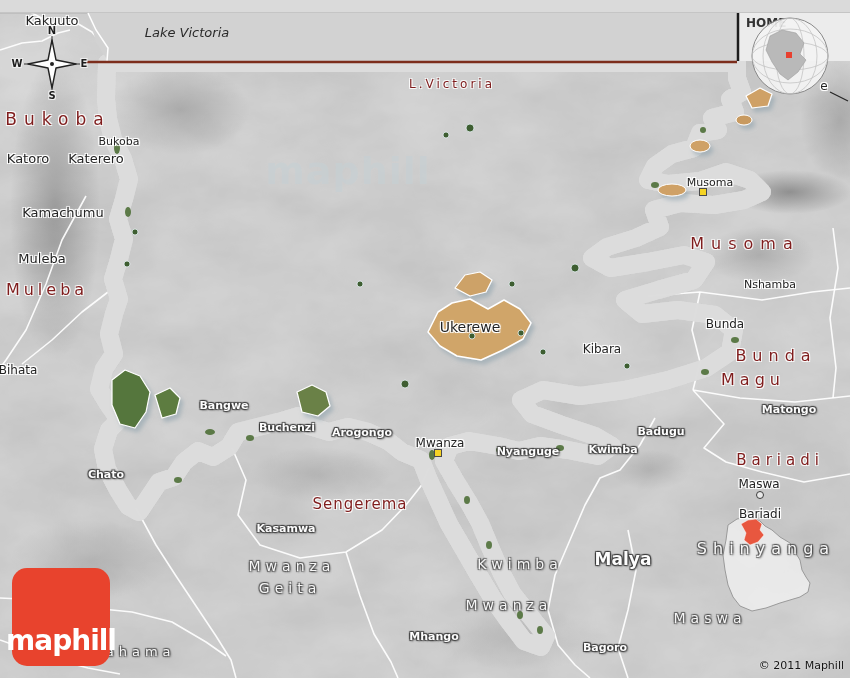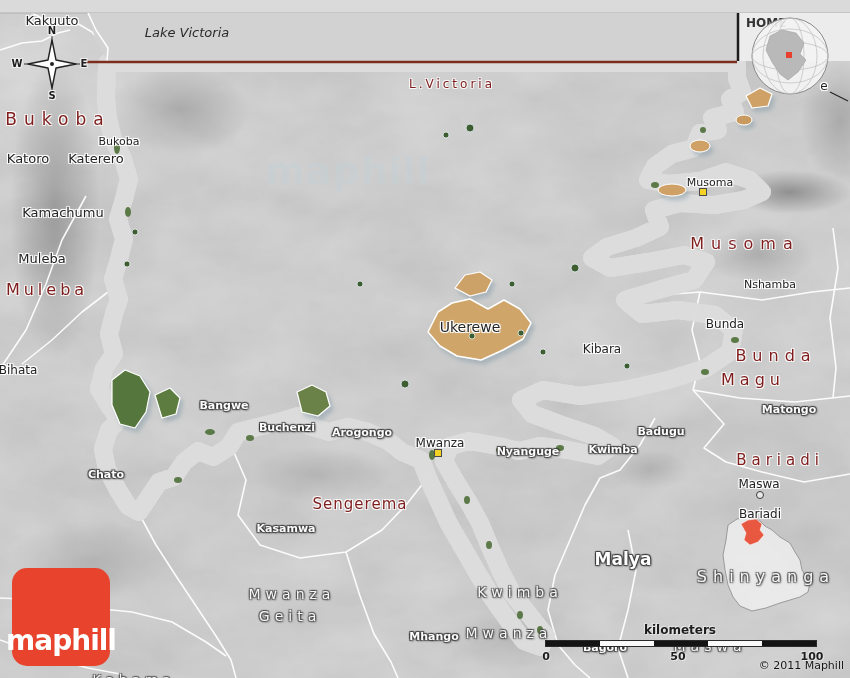--- a/index.html
+++ b/index.html
@@ -13,21 +13,21 @@
   .town{color:#232323;font-weight:normal;
         text-shadow:-1px -1px 0 #fff,1px -1px 0 #fff,-1px 1px 0 #fff,1px 1px 0 #fff,0 0 3px #fff;}
   .village{color:#fdfdfd;font-weight:bold;
         text-shadow:-1px -1px 1px rgba(50,50,50,.85),1px -1px 1px rgba(50,50,50,.85),
                     -1px 1px 1px rgba(50,50,50,.85),1px 1px 2px rgba(40,40,40,.95);}
   .region-dark{color:#7f1d1d;font-weight:normal;
         text-shadow:-1px -1px 0 rgba(255,255,255,.8),1px -1px 0 rgba(255,255,255,.8),
                     -1px 1px 0 rgba(255,255,255,.8),1px 1px 0 rgba(255,255,255,.8);}
   .region-white{color:#f6f6f6;font-weight:normal;
         text-shadow:-1px -1px 1px rgba(70,70,70,.8),1px -1px 1px rgba(70,70,70,.8),
-                    -1px 1px 1px rgba(70,70,70,.8),1px 1px 2px rgba(50,50,50,.9);margin-top:28px;}
+                    -1px 1px 1px rgba(70,70,70,.8),1px 1px 2px rgba(50,50,50,.9);}
   .plain{color:#2a2a2a;font-style:italic;}
   .caption{color:#1d1d1d;font-weight:bold;
         text-shadow:-1px -1px 0 rgba(240,240,240,.7),1px 1px 0 rgba(240,240,240,.7);}
   .compassletter{color:#1d1d1d;font-weight:bold;font-size:10px;
         text-shadow:-1px -1px 0 #eee,1px -1px 0 #eee,-1px 1px 0 #eee,1px 1px 0 #eee;}
   .marker-square{position:absolute;width:6px;height:6px;background:#f5d324;border:1px solid #4a4a4a;
         transform:translate(-50%,-50%);}
   .marker-circle{position:absolute;width:6px;height:6px;background:#e9e9e9;border:1px solid #3c3c3c;
         border-radius:50%;transform:translate(-50%,-50%);}
   #scalebar{position:absolute;left:545px;top:626px;width:270px;height:34px;z-index:6;}
@@ -259,29 +259,20 @@
       <div class="lbl region-white" style="left: 766px; top: 549px; font-size: 16px; letter-spacing: 6px;">Shinyanga</div>
       <div class="lbl region-white" style="left: 710px; top: 618px; font-size: 14px; letter-spacing: 5px;">Maswa</div>
       <div class="lbl region-white" style="left: 134px; top: 651px; font-size: 13px; letter-spacing: 5px;">Kahama</div>
       <div class="lbl village" style="left: 605px; top: 647px; font-size: 11px;">Bagoro</div>
       <div class="lbl town" style="left: 824px; top: 86px; font-size: 12px;">e</div>
       <div class="marker-square" style="left: 438px; top: 453px;"></div>
       <div class="marker-square" style="left: 703px; top: 192px;"></div>
       <div class="marker-circle" style="left: 760px; top: 495px;"></div>
     </div>
 
-<div id="scalebar">
-  <div class="unit caption">kilometers</div>
-  <div class="bar"></div>
-  <div id="scale-ticks">
-        <span class="tick" style="left: 1px;">0</span>
-        <span class="tick" style="left: 133px;">50</span>
-        <span class="tick" style="left: 267px;">100</span>
-      </div>
-</div>
 
 <div id="copyright">© 2011 Maphill</div>
 
 <div id="logo">
   <span>maphill</span>
 </div>
 
 </div>
 
 </body></html>

